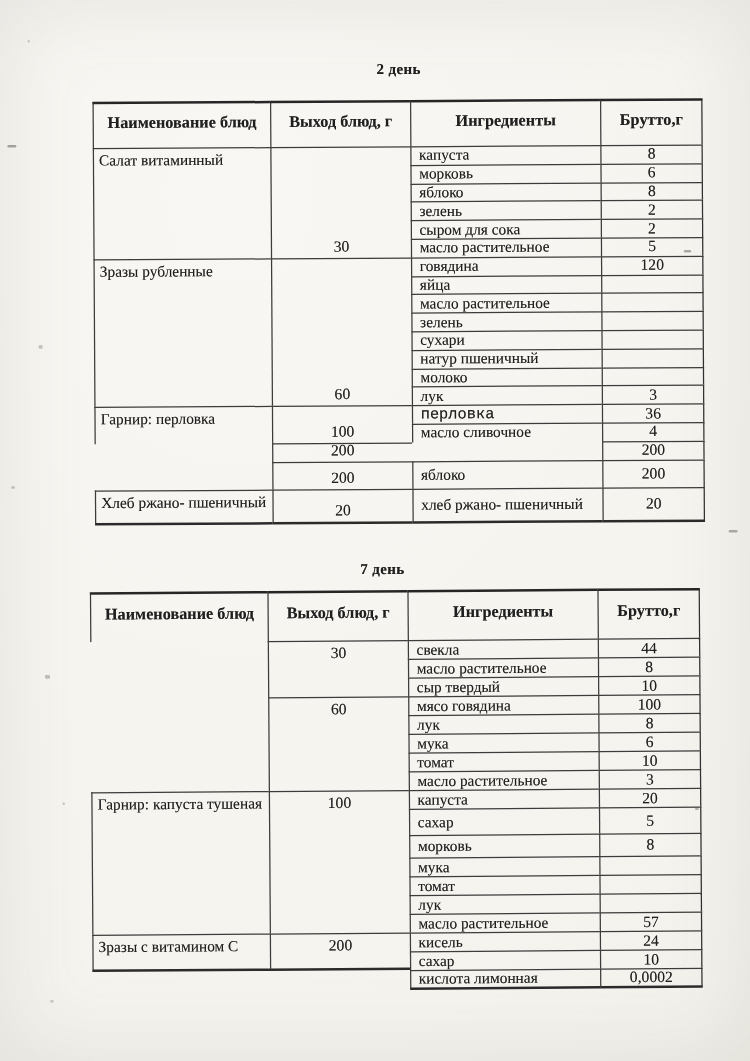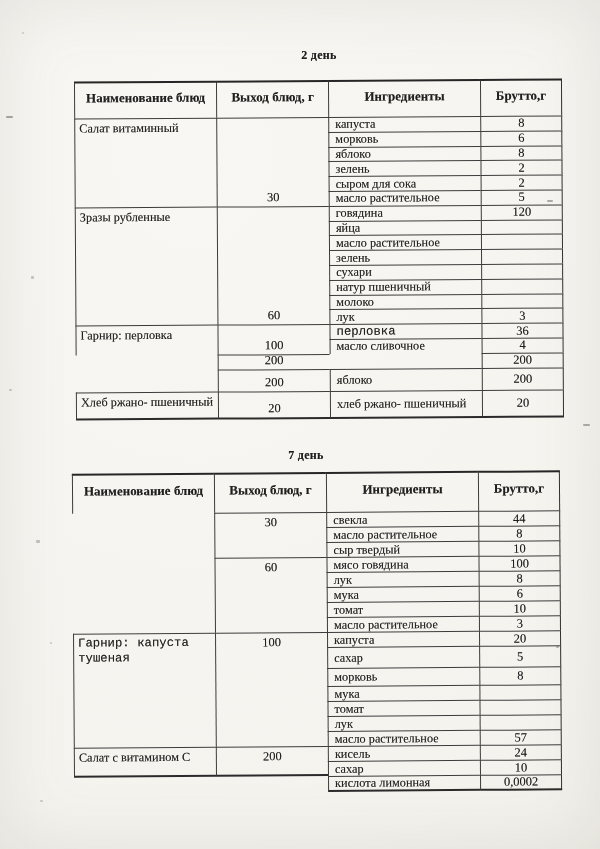--- a/index.html
+++ b/index.html
@@ -134,37 +134,37 @@
         <div class="cell ing" style="grid-area: 5 / 3;">мясо говядина</div>
         <div class="cell gross rbord" style="grid-area: 5 / 4;">100</div>
         <div class="cell ing" style="grid-area: 6 / 3;">лук</div>
         <div class="cell gross rbord" style="grid-area: 6 / 4;">8</div>
         <div class="cell ing" style="grid-area: 7 / 3;">мука</div>
         <div class="cell gross rbord" style="grid-area: 7 / 4;">6</div>
         <div class="cell ing" style="grid-area: 8 / 3;">томат</div>
         <div class="cell gross rbord" style="grid-area: 8 / 4;">10</div>
         <div class="cell ing" style="grid-area: 9 / 3;">масло растительное</div>
         <div class="cell gross rbord" style="grid-area: 9 / 4;">3</div>
-        <div class="cell dish" style="grid-area: 10 / 1 / span 7; font-family: Liberation Mono, monospace;">Гарнир: капуста тушеная</div>
+        <div class="cell dish" style="grid-area: 10 / 1 / span 7;">Гарнир: капуста тушеная</div>
         <div class="cell out out-top" style="grid-area: 10 / 2 / span 7;">100</div>
         <div class="cell ing" style="grid-area: 10 / 3;">капуста</div>
         <div class="cell gross rbord" style="grid-area: 10 / 4;">20</div>
         <div class="cell ing" style="grid-area: 11 / 3;">сахар</div>
         <div class="cell gross rbord" style="grid-area: 11 / 4;">5</div>
         <div class="cell ing" style="grid-area: 12 / 3;">морковь</div>
         <div class="cell gross rbord" style="grid-area: 12 / 4;">8</div>
         <div class="cell ing" style="grid-area: 13 / 3;">мука</div>
         <div class="cell gross rbord" style="grid-area: 13 / 4;"></div>
         <div class="cell ing" style="grid-area: 14 / 3;">томат</div>
         <div class="cell gross rbord" style="grid-area: 14 / 4;"></div>
         <div class="cell ing" style="grid-area: 15 / 3;">лук</div>
         <div class="cell gross rbord" style="grid-area: 15 / 4;"></div>
         <div class="cell ing" style="grid-area: 16 / 3;">масло растительное</div>
         <div class="cell gross rbord" style="grid-area: 16 / 4;">57</div>
-        <div class="cell dish bbord" style="grid-area: 17 / 1 / span 2;">Салат с витамином С</div>
+        <div class="cell dish bbord" style="grid-area: 17 / 1 / span 2;">Зразы с витамином С</div>
         <div class="cell out out-top bbord" style="grid-area: 17 / 2 / span 2;">200</div>
         <div class="cell ing" style="grid-area: 17 / 3;">кисель</div>
         <div class="cell gross rbord" style="grid-area: 17 / 4;">24</div>
         <div class="cell ing" style="grid-area: 18 / 3;">сахар</div>
         <div class="cell gross rbord" style="grid-area: 18 / 4;">10</div>
         <div class="cell ing bbord" style="grid-area: 19 / 3;">кислота лимонная</div>
         <div class="cell gross rbord bbord" style="grid-area: 19 / 4;">0,0002</div>
       </div>
   </div>
 

